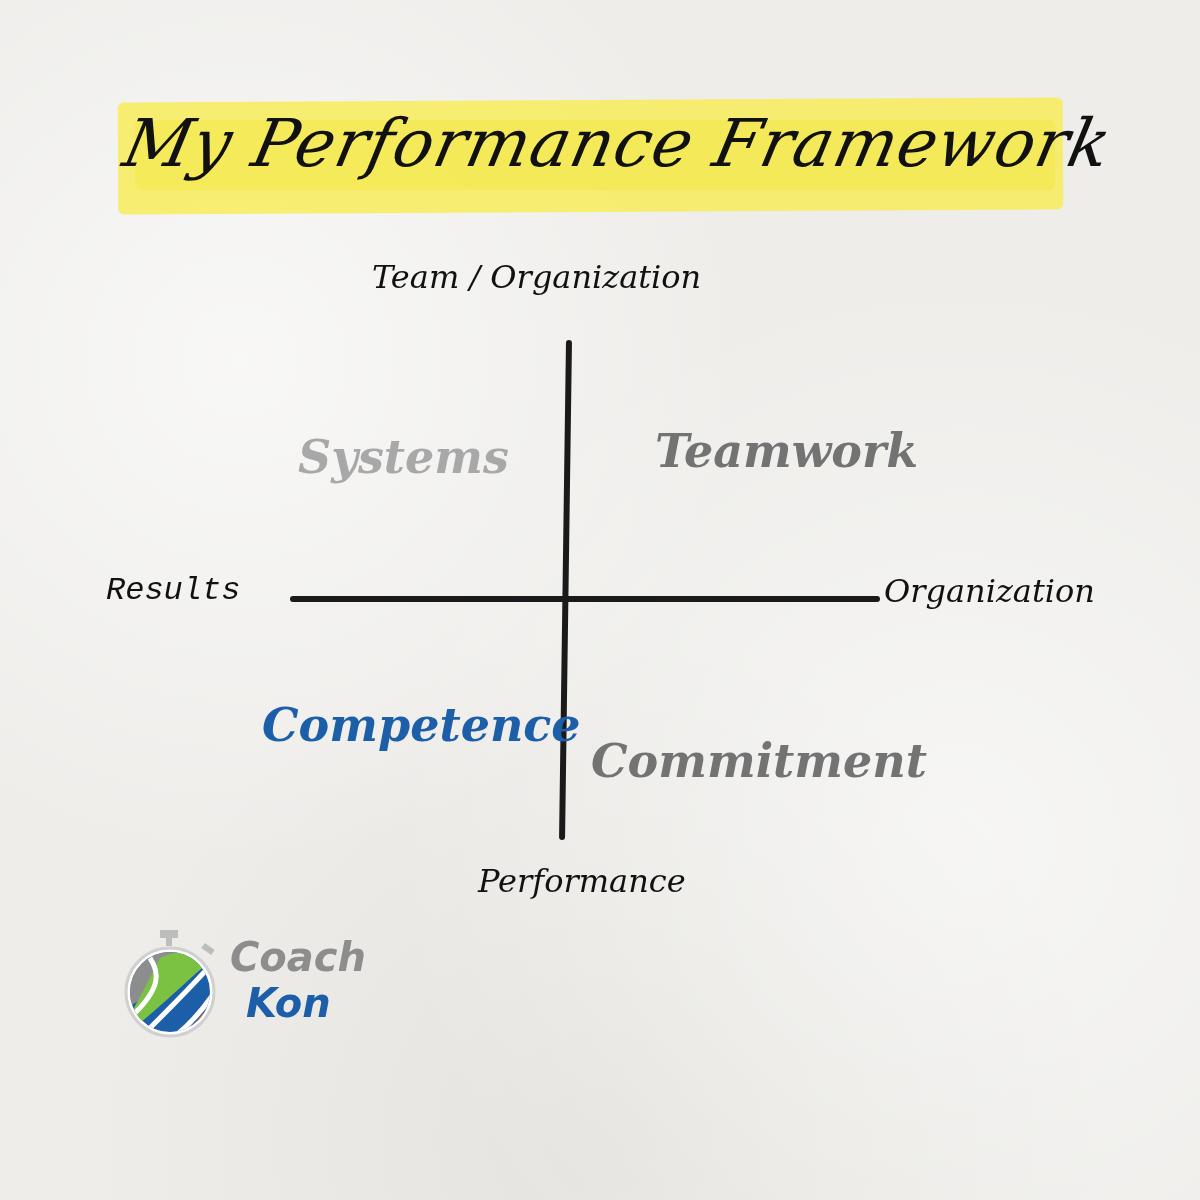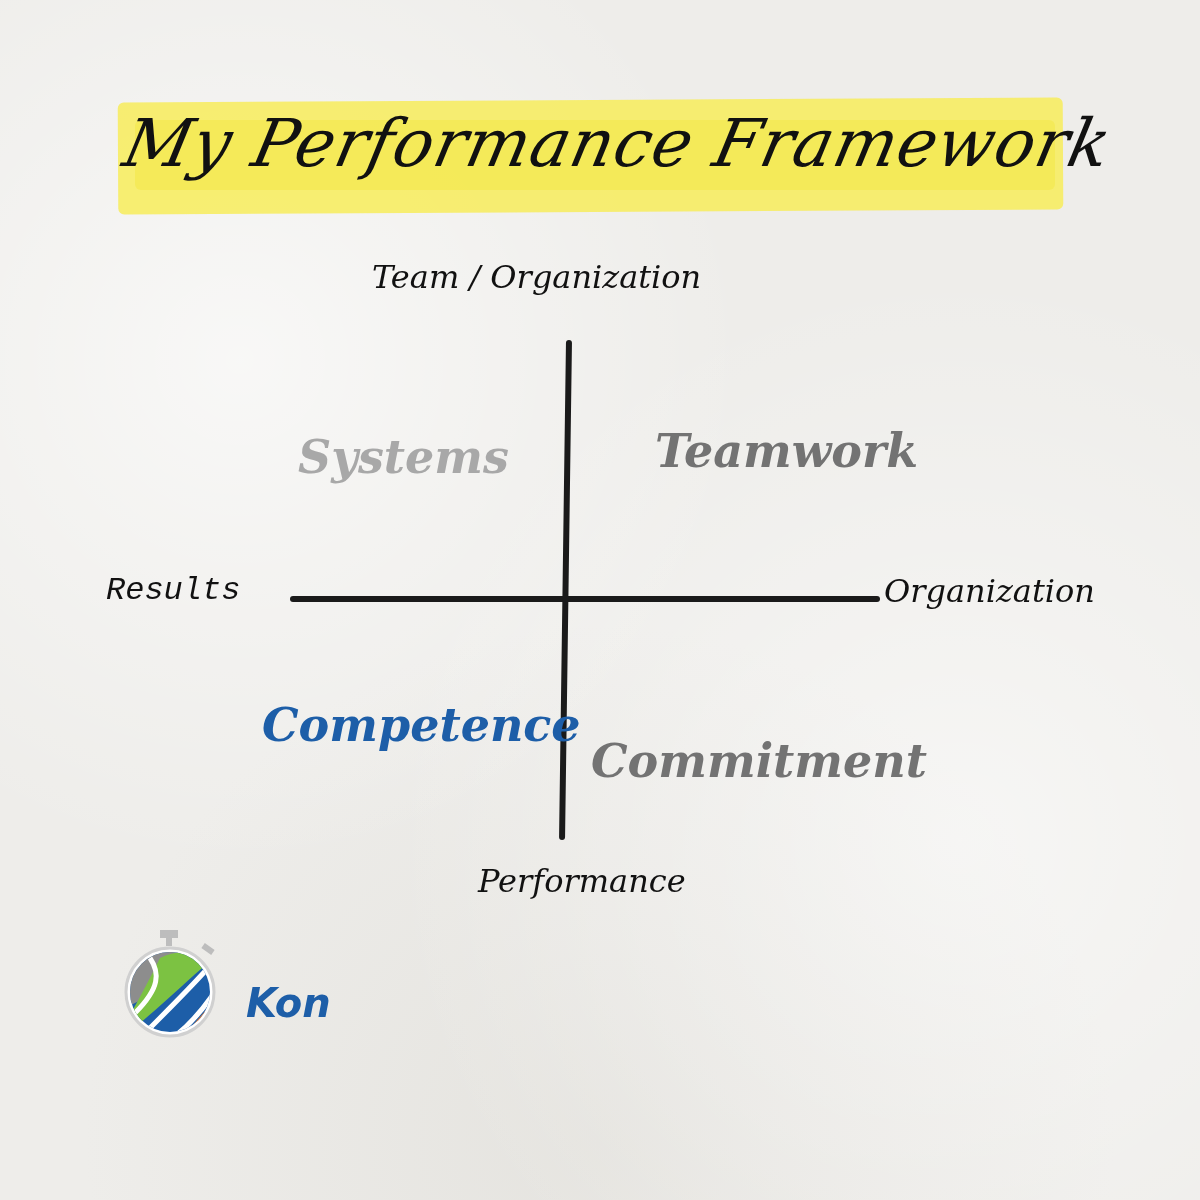--- a/index.html
+++ b/index.html
@@ -63,14 +63,15 @@
     <g clip-path="url(#c)">
       <rect x="0" y="20" width="110" height="100" fill="#1d5ea8"></rect>
       <path d="M10 20 L60 20 C50 40 40 55 25 70 L5 80 Z" fill="#8d8d8d"></path>
       <path d="M40 30 C60 20 80 25 88 35 C70 50 50 70 20 95 L8 90 C20 70 30 50 40 30 Z" fill="#7cc242"></path>
       <path d="M30 30 C40 45 40 60 15 85" stroke="#fff" stroke-width="5" fill="none"></path>
       <path d="M88 40 C70 60 55 75 30 100" stroke="#fff" stroke-width="5" fill="none"></path>
       <path d="M95 70 C85 85 70 100 60 110 L100 110 Z" fill="#f07f33"></path>
       <path d="M92 68 C80 85 68 98 55 108" stroke="#fff" stroke-width="5" fill="none"></path>
     </g>
   </svg>
+  <div class="logo-text1">Coach</div>
   <div class="logo-text2">Kon</div>
 </div>
 
 </body></html>

